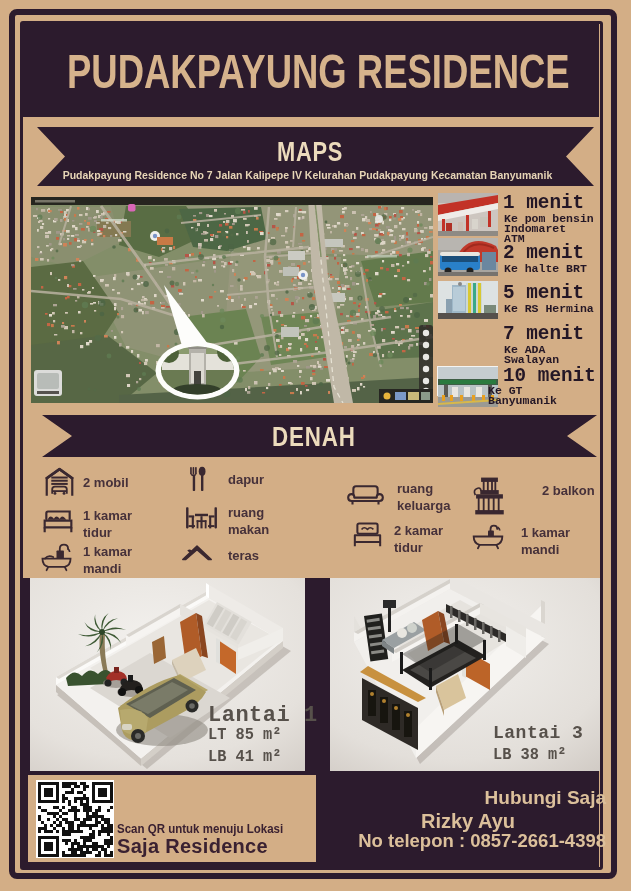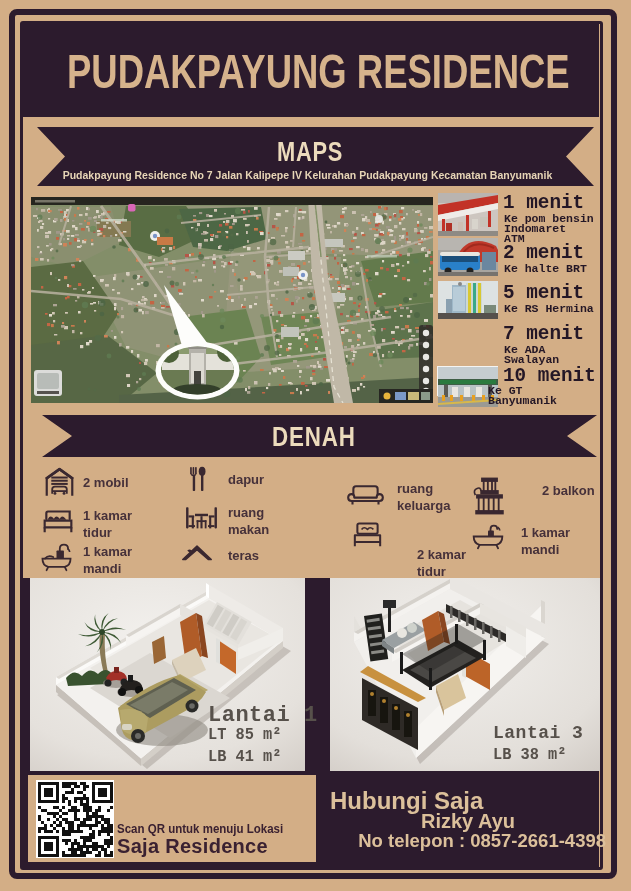--- a/index.html
+++ b/index.html
@@ -1373,21 +1373,21 @@
 
 <div class="abs" style="left:353px;top:521px;"><svg width="29" height="27" viewBox="0 0 34 32">
       <g fill="none" stroke="#3a2830" stroke-width="2.4" stroke-linejoin="round">
         <rect x="5" y="3" width="24" height="12" rx="2"></rect>
         <path d="M2 17 h30 v8 H2 z"></path>
         <path d="M2 25 v5 M32 25 v5"></path>
         <path d="M10 10 q3,-4 7,0 q3,-4 7,0" stroke-width="2"></path>
       </g>
     </svg></div>
 
-<div class="abs leg" style="left:417px;top:523px;margin-top:24px;">2 kamar<br>tidur</div>
+<div class="abs leg" style="left:394px;top:523px;">2 kamar<br>tidur</div>
 
 <div class="abs" style="left:472px;top:475px;"><svg width="35" height="42" viewBox="0 0 42 46">
       <g fill="none" stroke="#3a2830" stroke-width="2.2">
         <rect x="12" y="2" width="18" height="3" fill="#3a2830"></rect>
         <path d="M14 5 v12 M19 5 v12 M24 5 v12 M28 5 v12"></path>
         <rect x="11" y="17" width="20" height="3" fill="#3a2830"></rect>
         <rect x="6" y="22" width="30" height="3" fill="#3a2830"></rect>
         <path d="M8 25 v16 M14 25 v16 M20 25 v16 M26 25 v16 M32 25 v16"></path>
         <rect x="5" y="41" width="32" height="3" fill="#3a2830"></rect>
         <path d="M4 22 q-3,-6 2,-8 q4,-2 5,3" stroke-width="2"></path>
@@ -1584,17 +1584,17 @@
 <div class="abs" style="left:36px;top:780px;width:78px;height:78px;background:#fff;"></div>
 
 <div class="abs" style="left:38px;top:782px;"><svg width="75" height="75" viewBox="0 0 75 75">
       <path d="M0 0h21v3h-21zM24 0h15v3h-15zM42 0h6v3h-6zM54 0h21v3h-21zM0 3h3v3h-3zM18 3h3v3h-3zM24 3h9v3h-9zM36 3h6v3h-6zM45 3h6v3h-6zM54 3h3v3h-3zM72 3h3v3h-3zM0 6h3v3h-3zM6 6h9v3h-9zM18 6h3v3h-3zM33 6h3v3h-3zM45 6h3v3h-3zM54 6h3v3h-3zM60 6h9v3h-9zM72 6h3v3h-3zM0 9h3v3h-3zM6 9h9v3h-9zM18 9h3v3h-3zM27 9h9v3h-9zM39 9h6v3h-6zM54 9h3v3h-3zM60 9h9v3h-9zM72 9h3v3h-3zM0 12h3v3h-3zM6 12h9v3h-9zM18 12h3v3h-3zM24 12h3v3h-3zM45 12h3v3h-3zM54 12h3v3h-3zM60 12h9v3h-9zM72 12h3v3h-3zM0 15h3v3h-3zM18 15h3v3h-3zM24 15h6v3h-6zM36 15h15v3h-15zM54 15h3v3h-3zM72 15h3v3h-3zM0 18h21v3h-21zM24 18h3v3h-3zM30 18h3v3h-3zM36 18h3v3h-3zM42 18h3v3h-3zM48 18h3v3h-3zM54 18h21v3h-21zM30 21h3v3h-3zM42 21h9v3h-9zM0 24h3v3h-3zM15 24h6v3h-6zM24 24h3v3h-3zM33 24h6v3h-6zM45 24h9v3h-9zM60 24h3v3h-3zM72 24h3v3h-3zM3 27h6v3h-6zM21 27h3v3h-3zM30 27h12v3h-12zM45 27h9v3h-9zM57 27h6v3h-6zM69 27h3v3h-3zM9 30h12v3h-12zM24 30h6v3h-6zM36 30h3v3h-3zM48 30h3v3h-3zM54 30h6v3h-6zM0 33h3v3h-3zM15 33h3v3h-3zM21 33h3v3h-3zM36 33h3v3h-3zM48 33h18v3h-18zM0 36h3v3h-3zM9 36h3v3h-3zM18 36h3v3h-3zM24 36h6v3h-6zM36 36h6v3h-6zM45 36h9v3h-9zM57 36h3v3h-3zM63 36h9v3h-9zM3 39h3v3h-3zM15 39h3v3h-3zM21 39h3v3h-3zM27 39h9v3h-9zM42 39h6v3h-6zM57 39h6v3h-6zM66 39h6v3h-6zM6 42h3v3h-3zM12 42h3v3h-3zM18 42h6v3h-6zM30 42h6v3h-6zM39 42h21v3h-21zM63 42h3v3h-3zM69 42h6v3h-6zM0 45h9v3h-9zM15 45h3v3h-3zM24 45h3v3h-3zM30 45h6v3h-6zM39 45h3v3h-3zM51 45h3v3h-3zM63 45h12v3h-12zM0 48h3v3h-3zM6 48h9v3h-9zM18 48h3v3h-3zM24 48h21v3h-21zM54 48h3v3h-3zM60 48h15v3h-15zM24 51h9v3h-9zM51 51h6v3h-6zM60 51h3v3h-3zM69 51h3v3h-3zM0 54h21v3h-21zM42 54h15v3h-15zM72 54h3v3h-3zM0 57h3v3h-3zM18 57h3v3h-3zM24 57h9v3h-9zM36 57h3v3h-3zM45 57h9v3h-9zM66 57h9v3h-9zM0 60h3v3h-3zM6 60h9v3h-9zM18 60h3v3h-3zM27 60h3v3h-3zM33 60h9v3h-9zM45 60h3v3h-3zM54 60h6v3h-6zM66 60h9v3h-9zM0 63h3v3h-3zM6 63h9v3h-9zM18 63h3v3h-3zM33 63h3v3h-3zM39 63h27v3h-27zM69 63h3v3h-3zM0 66h3v3h-3zM6 66h9v3h-9zM18 66h3v3h-3zM30 66h15v3h-15zM48 66h3v3h-3zM54 66h6v3h-6zM63 66h6v3h-6zM0 69h3v3h-3zM18 69h3v3h-3zM24 69h3v3h-3zM33 69h6v3h-6zM42 69h12v3h-12zM60 69h3v3h-3zM66 69h3v3h-3zM72 69h3v3h-3zM0 72h21v3h-21zM24 72h24v3h-24zM57 72h6v3h-6zM66 72h9v3h-9z" fill="#111"></path>
     </svg></div>
 
 <div class="abs" style="left:117px;top:821px;color:#3a2131;font-size:13px;font-weight:bold;transform:scaleX(0.885);transform-origin:left top;white-space:nowrap;">Scan QR untuk menuju Lokasi</div>
 
 <div class="abs" style="left:117px;top:835px;color:#3a2131;font-size:20px;font-weight:bold;letter-spacing:0.3px;white-space:nowrap;">Saja Residence</div>
 
-<div class="abs" style="left:330px;top:787px;width:276px;text-align:left;color:#dcc09b;font-size:24px;font-weight:bold;">Hubungi Saja</div>
+<div class="abs" style="left:330px;top:787px;width:276px;text-align:right;color:#dcc09b;font-size:19px;font-weight:bold;">Hubungi Saja</div>
 
 <div class="abs" style="left:330px;top:810px;width:276px;text-align:center;color:#dcc09b;font-size:20px;font-weight:bold;">Rizky Ayu</div>
 
 <div class="abs" style="left:330px;top:830px;width:276px;text-align:right;color:#dcc09b;font-size:18.5px;font-weight:bold;white-space:nowrap;">No telepon : 0857-2661-4398</div>
 
 </body></html>

